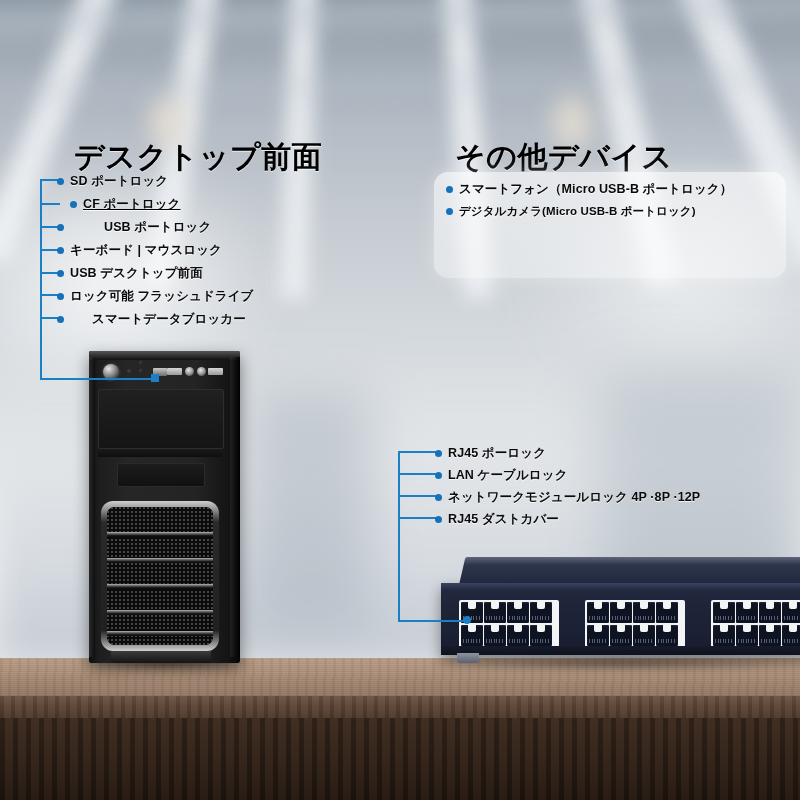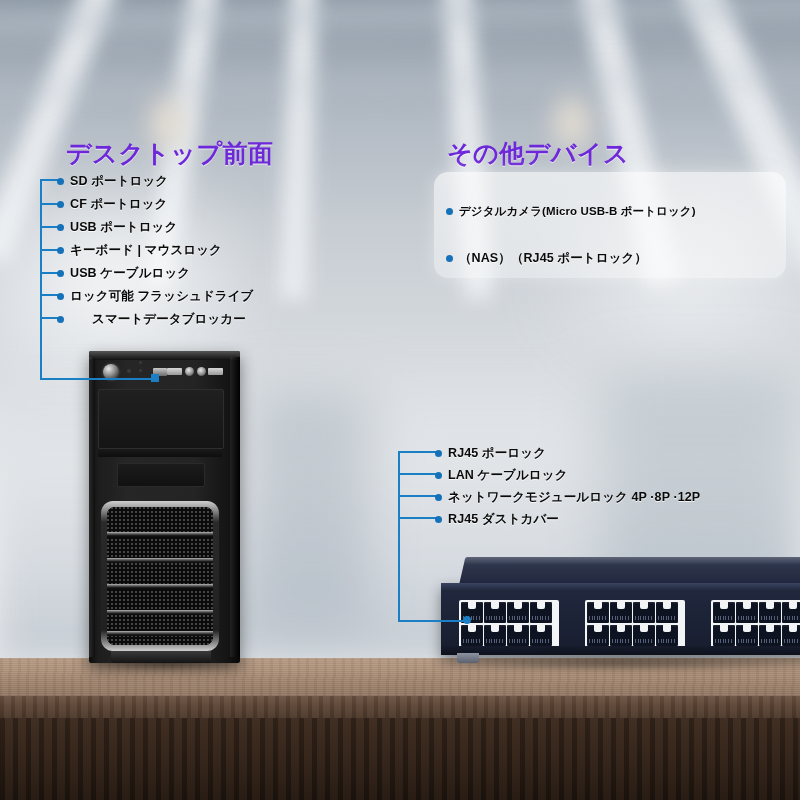--- a/index.html
+++ b/index.html
@@ -114,23 +114,24 @@
   .port:before{content:"";position:absolute;left:2px;bottom:3px;width:18px;height:4px;
     background:repeating-linear-gradient(90deg,#555f77 0 1px,transparent 1px 2.6px);}
   .sw-foot{position:absolute;left:16px;top:96px;width:22px;height:10px;
     background:linear-gradient(180deg,#8e93a0,#5c6170);border-radius:0 0 3px 3px;}
   .sw-shadow{position:absolute;left:430px;top:655px;width:380px;height:16px;
     background:radial-gradient(ellipse at center,rgba(0,0,0,.40),rgba(0,0,0,0) 72%);filter:blur(3px);}
 
   
   .heading{
     position:absolute;white-space:nowrap;
-    font-size:25px;font-weight:bold;letter-spacing:.5px;
-    color:#6d28d9;
+    font-size:30px;font-weight:bold;letter-spacing:.5px;
+    color:#000000;
     text-shadow:0 1px 0 rgba(255,255,255,.65);
+    margin-left:8px;
   }
   .bullet-row{position:absolute;white-space:nowrap;display:flex;align-items:center;}
   .bullet-dot{
     width:7px;height:7px;border-radius:50%;background:#1571b8;flex:none;margin-right:6px;
   }
   .bullet-text{
     font-size:12.5px;font-weight:bold;color:#0a0a0a;
     text-shadow:0 1px 0 rgba(255,255,255,.8);letter-spacing:.1px;
   }
   .small-text{font-size:11.5px;}
@@ -275,56 +276,56 @@
     <div class="lead-h" style="left:40px;top:294px;width:20px;"></div>
     <div class="lead-h" style="left:40px;top:317px;width:20px;"></div>
     <div class="lead-h" style="left:40px;top:378px;width:113px;"></div>
     <div class="lead-sq" style="left:151px;top:374px;"></div>
   </div>
 
   <div class="bullet-row" style="left:57px;top:173px;">
     <span class="bullet-dot"></span>
     <span class="bullet-text">SD ポートロック</span>
   </div>
-  <div class="bullet-row" style="left:57px;top:196px;">
+  <div class="bullet-row" style="left:70px;top:196px;text-decoration:underline;">
     <span class="bullet-dot"></span>
     <span class="bullet-text">CF ポートロック</span>
   </div>
-  <div class="bullet-row" style="left:57px;top:219px;">
+  <div class="bullet-row" style="left:57px;top:219px;gap:34px;">
     <span class="bullet-dot"></span>
     <span class="bullet-text">USB ポートロック</span>
   </div>
   <div class="bullet-row" style="left:57px;top:242px;">
     <span class="bullet-dot"></span>
     <span class="bullet-text">キーボード | マウスロック</span>
   </div>
   <div class="bullet-row" style="left:57px;top:265px;">
     <span class="bullet-dot"></span>
-    <span class="bullet-text">USB ケーブルロック</span>
+    <span class="bullet-text">USB デスクトップ前面</span>
   </div>
   <div class="bullet-row" style="left:57px;top:288px;">
     <span class="bullet-dot"></span>
     <span class="bullet-text">ロック可能 フラッシュドライブ</span>
   </div>
   <div class="bullet-row" style="left:57px;top:311px;gap:22px;">
     <span class="bullet-dot"></span>
     <span class="bullet-text">スマートデータブロッカー</span>
   </div>
 
   <div class="heading" style="left:447px;top:137px;">その他デバイス</div>
 
   <div class="dev-panel"></div>
 
+  <div class="bullet-row" style="left:446px;top:181px;">
+    <span class="bullet-dot"></span>
+    <span class="bullet-text">スマートフォン（Micro USB-B ポートロック）</span>
+  </div>
   <div class="bullet-row" style="left:446px;top:204px;">
     <span class="bullet-dot"></span>
     <span class="bullet-text small-text">デジタルカメラ(Micro USB-B ポートロック)</span>
-  </div>
-  <div class="bullet-row" style="left:446px;top:250px;">
-    <span class="bullet-dot"></span>
-    <span class="bullet-text">（NAS）（RJ45 ポートロック）</span>
   </div>
 
 
   <div>
     <div class="lead-v" style="left:398px;top:451px;height:170px;"></div>
     <div class="lead-h" style="left:398px;top:451px;width:40px;"></div>
     <div class="lead-h" style="left:398px;top:473px;width:40px;"></div>
     <div class="lead-h" style="left:398px;top:495px;width:40px;"></div>
     <div class="lead-h" style="left:398px;top:517px;width:40px;"></div>
     <div class="lead-h" style="left:398px;top:620px;width:68px;"></div>

